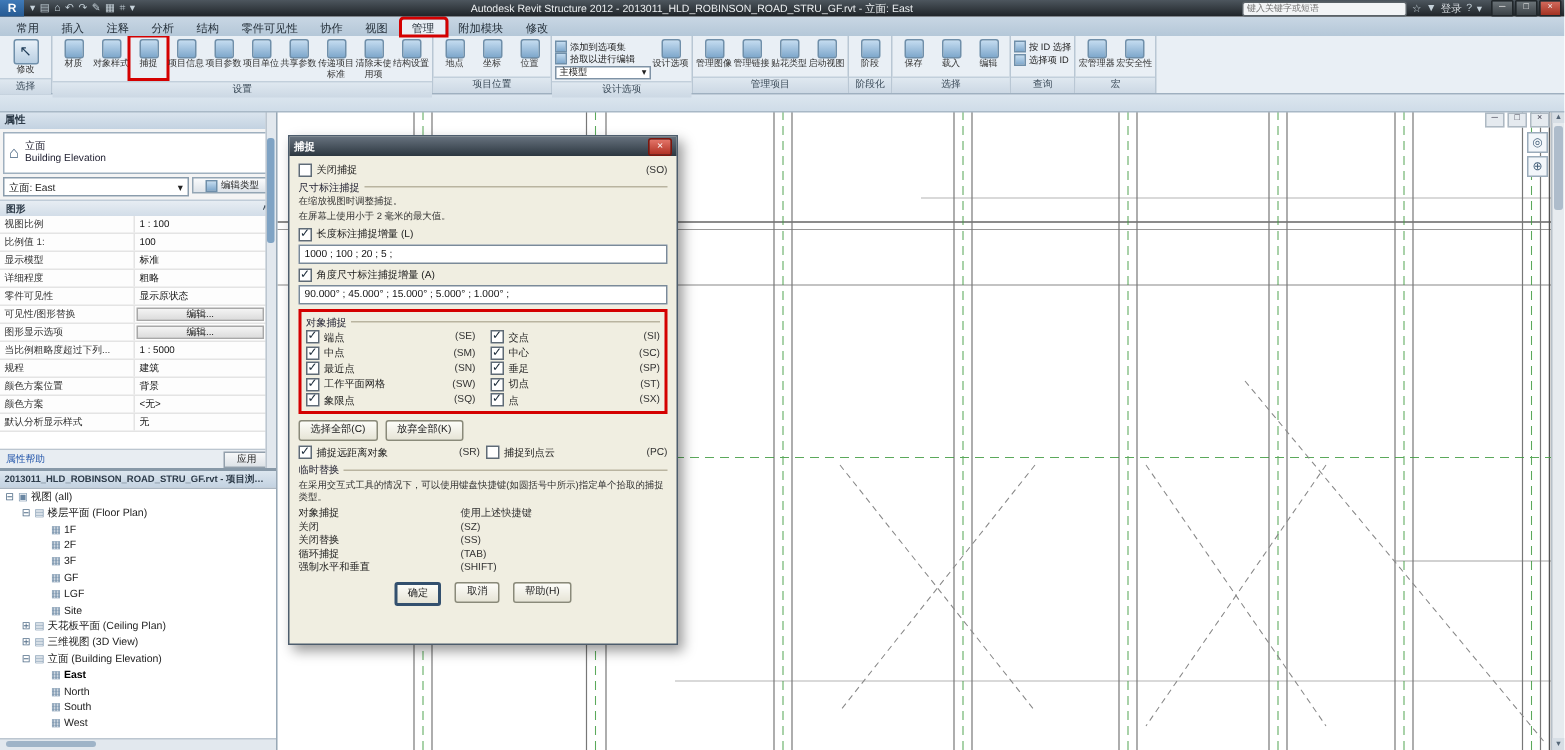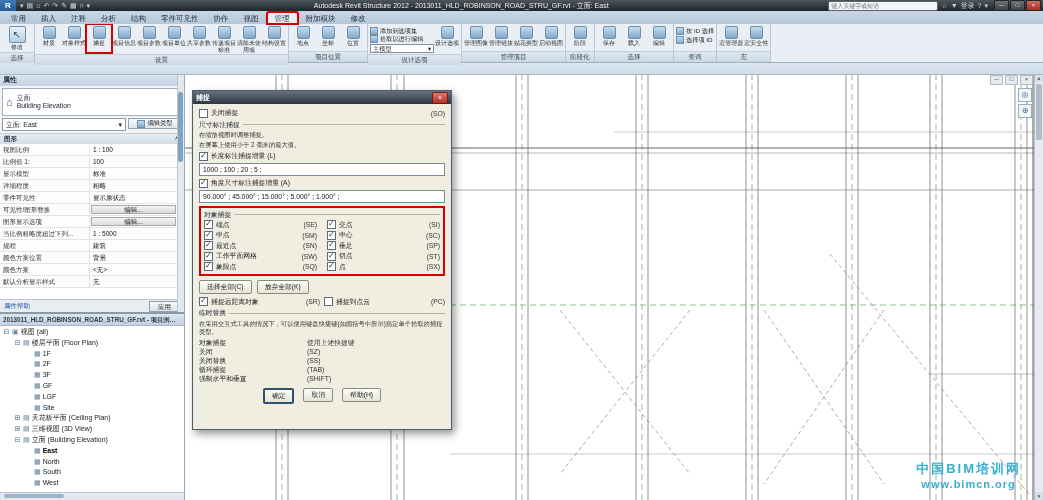--- a/index.html
+++ b/index.html
@@ -457,24 +457,20 @@
   </svg>
   <div class="viewctrl">
     <span>─</span>
     <span>□</span>
     <span>×</span>
   </div>
   <div class="navbar">
     <span class="navbtn">◎</span>
     <span class="navbtn">⊕</span>
   </div>
-  <div class="watermark">
-    <div class="wm1">中国BIM培训网</div>
-    <div class="wm2">www.bimcn.org</div>
-  </div>
 </div>
 
 <div class="vscroll">
   <div class="vs-arrow">▲</div>
   <div class="vs-thumb"></div>
   <div class="vs-bottom">
       <div class="vs-arrow">▼</div>
     </div>
 </div>
 

